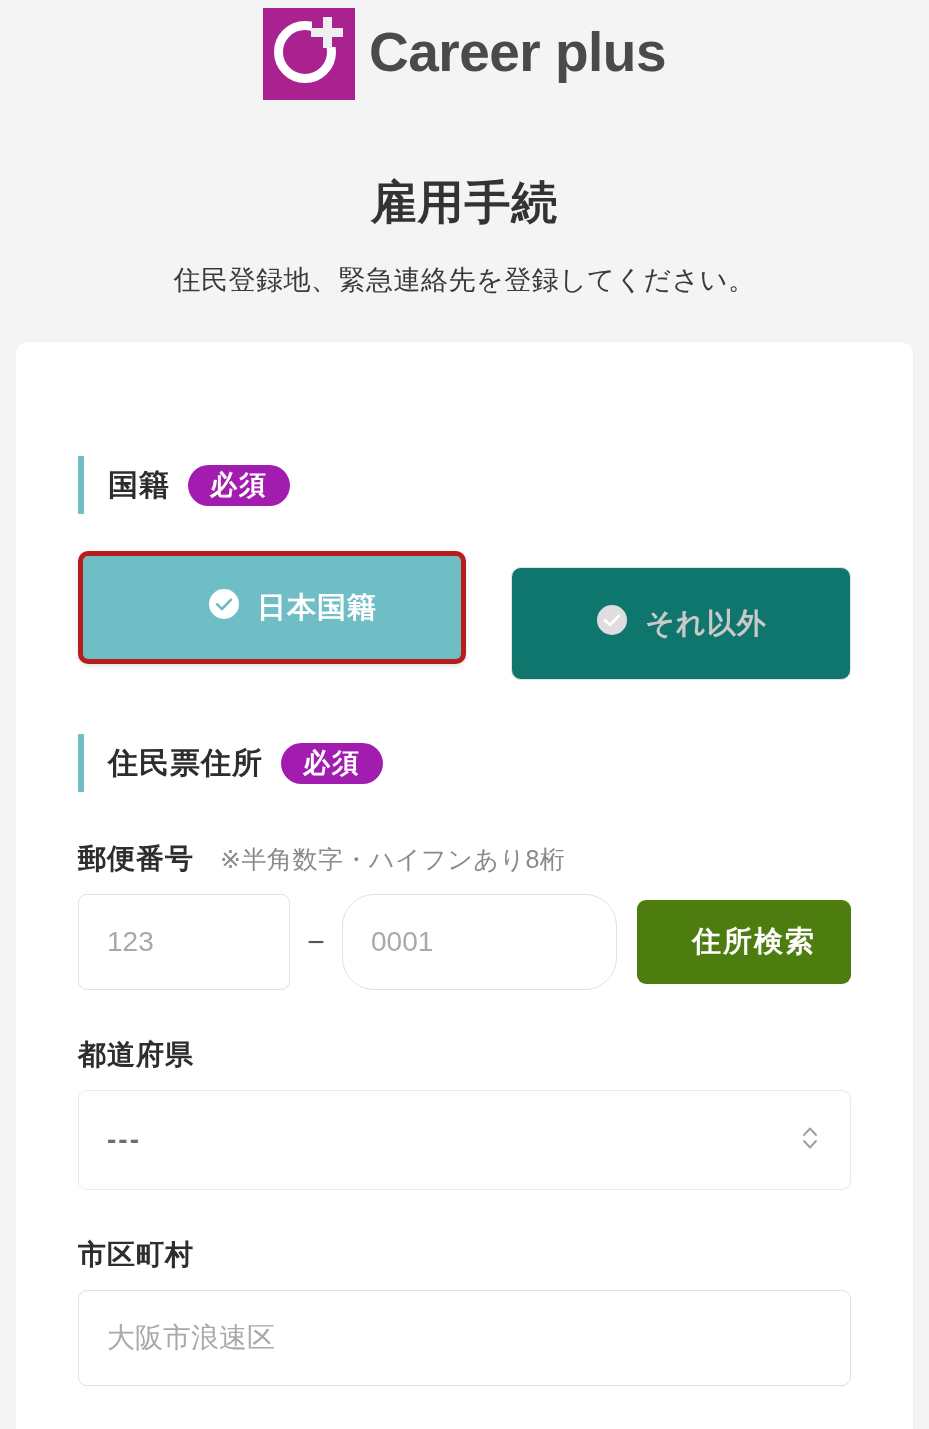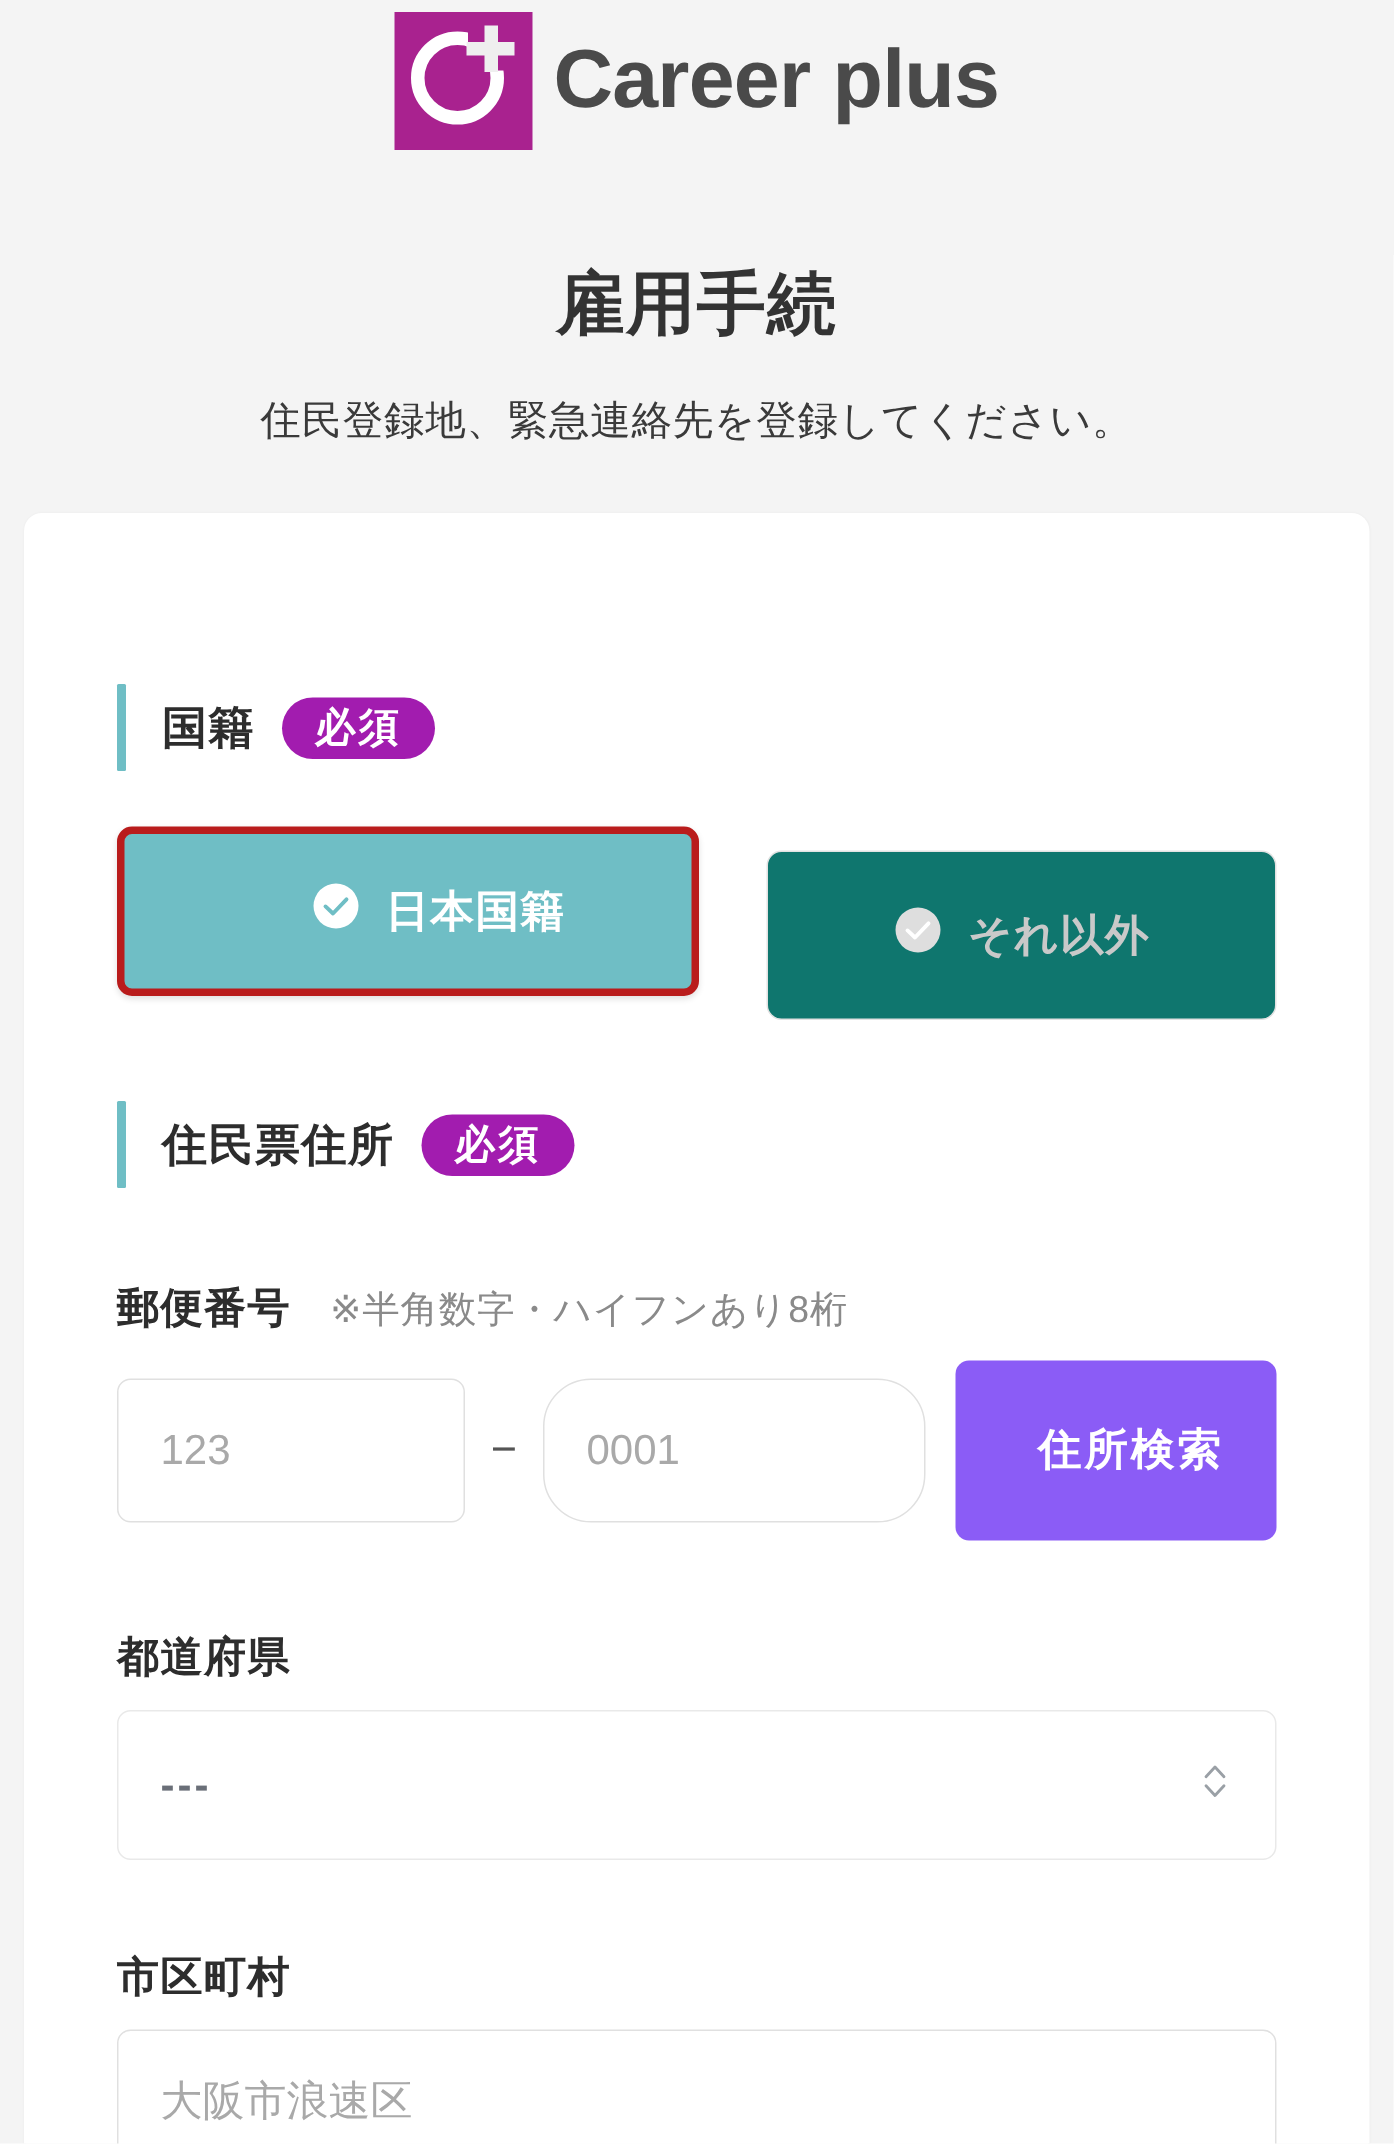--- a/index.html
+++ b/index.html
@@ -182,21 +182,21 @@
   }
   .choice.unselected {
     background: #0f766e;
     color: #c9c9c9;
     border: 1px solid #e2e2e2;
     margin-top: 16px;
   }
   .check-icon { flex: none; display: block; }
 
   
-  .field-group { margin-top: 59px; }
+  .field-group { margin-top: 46px; }
   .field-label-row {
     display: flex;
     align-items: baseline;
     gap: 26px;
     margin-bottom: 16px;
   }
   .field-label {
     font-size: 28px;
     font-weight: bold;
     color: #2d2d2d;
@@ -223,35 +223,35 @@
     outline: none;
   }
   .input-base::placeholder { color: #a9a9a9; }
 
   
   .postal-row {
     display: flex;
     align-items: center;
     gap: 0;
   }
-  .postal-first { width: 232px; }
+  .postal-first { width: 212px; }
   .postal-sep {
     width: 52px;
     text-align: center;
     font-size: 30px;
     color: #555555;
     flex: none;
   }
   .postal-second { flex: 1; border-radius: 32px; }
   .search-btn {
     flex: none;
     margin-left: 20px;
     width: 214px;
-    height: 120px;
-    background: #8b5cf6;
+    height: 84px;
+    background: #4d7c0f;
     border: none;
     border-radius: 9px;
     color: #ffffff;
     font-family: "Liberation Sans", "DejaVu Sans", sans-serif;
     font-size: 29px;
     font-weight: bold;
     letter-spacing: 2px;
     cursor: pointer;
     padding-left: 20px;
   }

